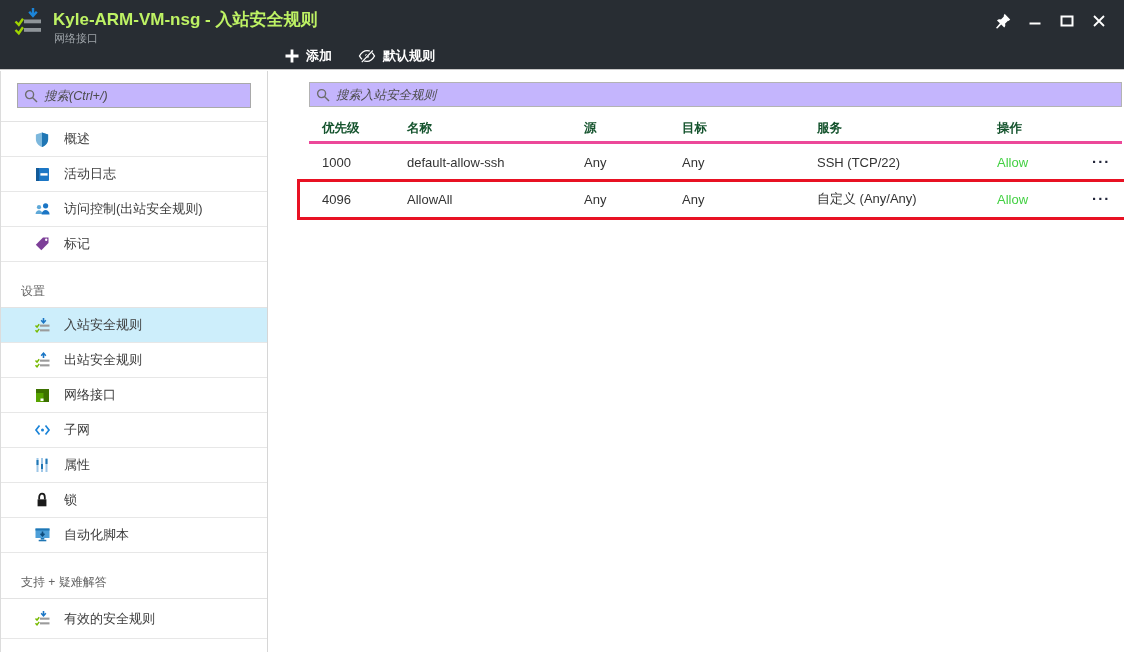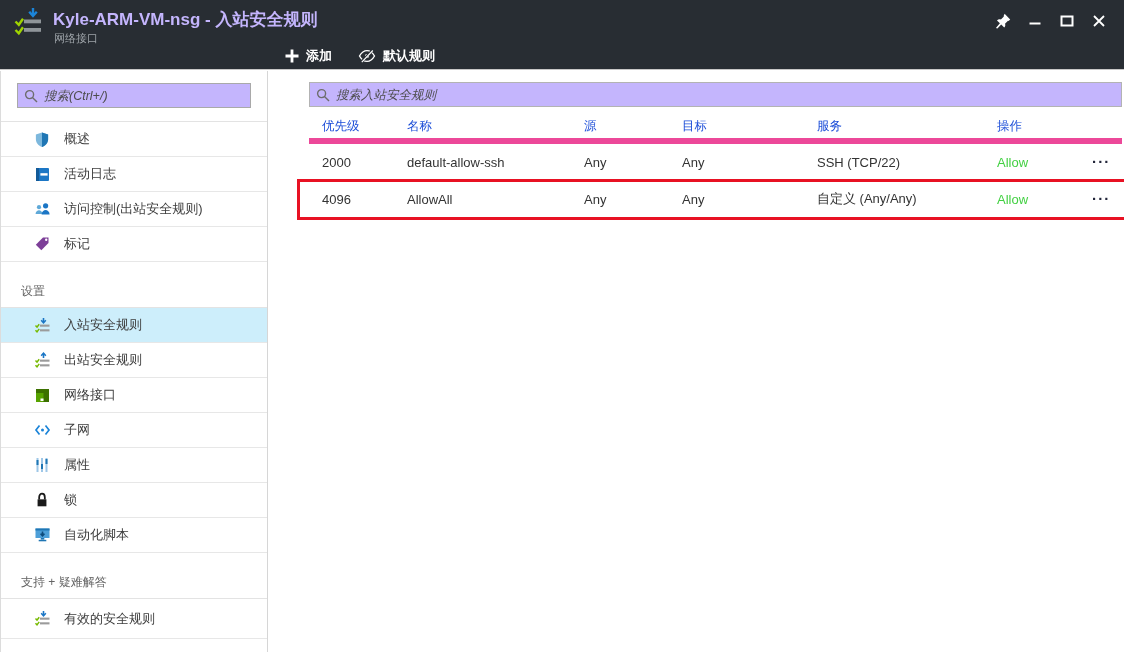--- a/index.html
+++ b/index.html
@@ -3,21 +3,21 @@
 <meta charset="utf-8">
 <style>
   * { margin:0; padding:0; box-sizing:border-box; }
   html,body { background:#fff; }
   body { font-family:"Liberation Sans","DejaVu Sans",sans-serif; }
   .window { position:relative; width:1124px; height:652px; background:#fff; overflow:hidden; }
 
   
   .titlebar { position:absolute; left:0; top:0; width:100%; height:70px; background:#282d33; border-bottom:1px solid #c7c7c7; }
   .blade-icon { position:absolute; left:12px; top:5px; width:36px; height:36px; }
-  .blade-title { position:absolute; left:53px; top:8px; font-size:17px; font-weight:600; color:#c4b5fd; white-space:nowrap; }
+  .blade-title { position:absolute; left:53px; top:8px; font-size:17px; font-weight:600; color:#bef264; white-space:nowrap; }
   .blade-subtitle { position:absolute; left:54px; top:31px; font-size:11px; color:#9da3a8; }
   .win-controls { position:absolute; right:14px; top:10px; display:flex; gap:10px; }
   .win-btn { width:22px; height:22px; display:flex; align-items:center; justify-content:center; cursor:pointer; }
 
   
   .toolbar { position:absolute; left:285px; top:42px; height:28px; display:flex; align-items:center; gap:26px;font-weight:bold; }
   .tool-btn { display:flex; align-items:center; gap:7px; color:#ffffff; font-size:13px; cursor:pointer; }
 
   
   .sidebar { position:absolute; left:0; top:71px; width:268px; bottom:0; background:#fff; border-right:1px solid #d6d6d6; border-left:1px solid #dcdcdc; }
@@ -31,21 +31,21 @@
   .nav-item { height:35px; display:flex; align-items:center; gap:13px; padding-left:32px; font-size:13px; color:#3d3d3d; border-bottom:1px solid #e7e7e7; cursor:pointer; }
   .nav-item.selected { background:#cdeefb; }
   .nav-item .nicon { width:18px; height:17px; flex:0 0 18px; display:flex; align-items:center; justify-content:center; }
   .nav-group.support .nav-item { height:40px; }
 
   
   .main { position:absolute; left:269px; top:71px; right:0; bottom:0; background:#fff;margin-left:24px; }
   .main .searchbox { margin:0; position:absolute; left:16px; top:11px; width:813px; height:25px; border:1px solid #b3b3b3; }
   .rule-table { position:absolute; left:16px; top:44px; width:813px; }
   .trow { display:grid; grid-template-columns:85px 177px 98px 135px 180px 95px 1fr; align-items:center; padding-left:13px; }
-  .thead { height:29px; font-size:12.5px; color:#1d4ed8; border-bottom:6px solid #ec4899; }
+  .thead { height:29px; font-size:12.5px; color:#14532d; border-bottom:3px solid #ec4899;font-weight:bold; }
   .tbody-row { height:37px; font-size:13px; color:#333; border-bottom:1px solid #ececec; }
   .cell-action { font-size:13px; }
   .row-menu { font-weight:bold; font-size:15px; letter-spacing:2px; color:#23263a; line-height:10px; position:relative; top:-4px; cursor:pointer; }
   .red-annotation { position:absolute; left:4px; top:108px; width:840px; height:41px; border:3px solid #e81123; pointer-events:none; }
   .vscrollbar { position:absolute; left:843px; top:0; bottom:0; width:6px; background:#e7e7eb; }
 </style>
 </head>
 <body>
 
 <div class="window">
@@ -277,21 +277,21 @@
         <span>优先级</span>
         <span>名称</span>
         <span>源</span>
         <span>目标</span>
         <span>服务</span>
         <span>操作</span>
         <span></span>
       </div>
 
       <div class="trow tbody-row">
-        <span>2000</span>
+        <span>1000</span>
         <span>default-allow-ssh</span>
         <span>Any</span>
         <span>Any</span>
         <span>SSH (TCP/22)</span>
         <span class="cell-action" style="color:#42d042">Allow</span>
         <span class="row-menu">...</span>
       </div>
 
       <div class="trow tbody-row">
         <span>4096</span>

